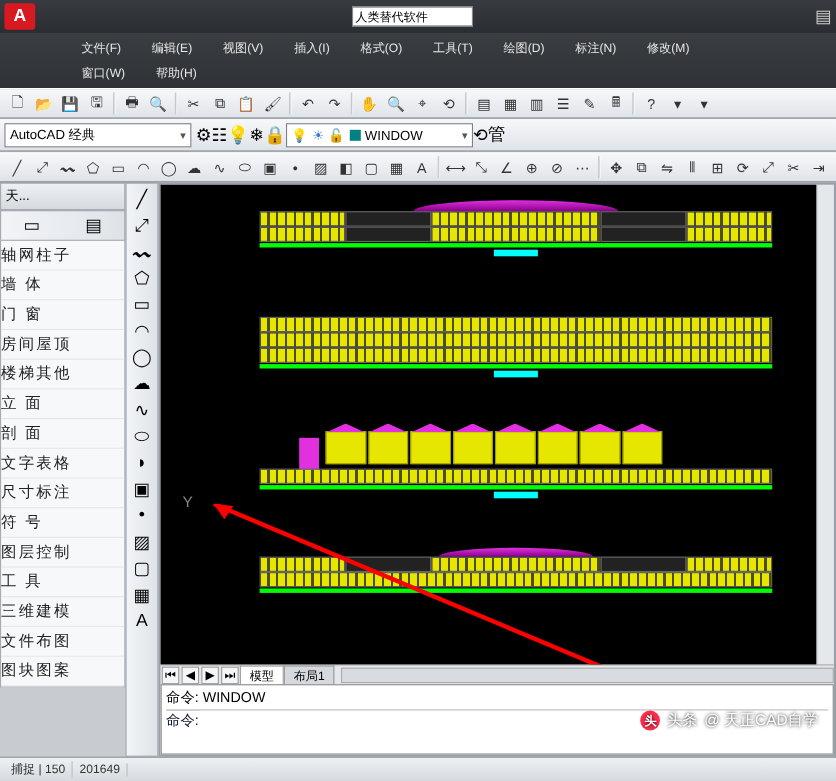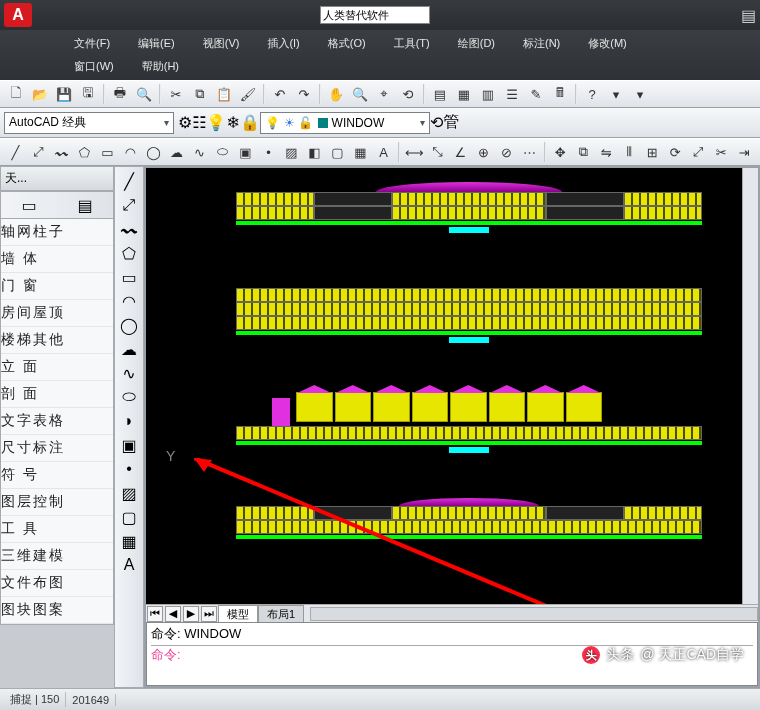--- a/index.html
+++ b/index.html
@@ -68,21 +68,21 @@
 .hscroll { height:18px; background:#e4e7eb; border-top:1px solid #aaa; display:flex; align-items:center; font-size:11px;}
 .hscroll .navbtn { width:16px; height:16px; border:1px solid #999; background:#f4f6f8; display:flex; align-items:center; justify-content:center; cursor:pointer; margin:0 1px;}
 .tab { padding:1px 8px; background:#fff; border:1px solid #999; border-bottom:none; cursor:pointer;}
 .tab.inactive { background:#d5d8dc;}
 .scrolltrack{flex:1;height:14px;background:#d8dbdf;border:1px solid #aaa;margin-left:6px;position:relative;}
 
 
 .cmdpanel { background:#fff; border:1px solid #888; height:64px; font-family:SimSun,monospace; font-size:13px; padding:2px 4px; overflow:hidden;}
 .cmdpanel .line{white-space:nowrap;}
 .cmdinput { display:flex; border-top:1px solid #aaa; margin-top:2px;}
-.cmdinput .lbl{color:#ec4899;}
+.cmdinput .lbl{color:#0f172a;}
 .cmdinput input{flex:1;border:none;outline:none;font-family:inherit;font-size:13px;}
 
 
 .statusbar { height:22px; background:linear-gradient(#eef1f4,#d6dade); border-top:1px solid #aaa; display:flex; align-items:center; font-size:11px; color:#333; padding:0 4px;}
 .statusbar .cell{padding:0 6px; border-right:1px solid #bbb;}
 
 
 .watermark { position:absolute; right:16px; bottom:46px; color:#fff; font-size:14px; display:flex; align-items:center; gap:6px; text-shadow:0 0 3px #000;}
 .watermark .wmicon{width:18px;height:18px;background:#ff2e4d;border-radius:50%;display:flex;align-items:center;justify-content:center;color:#fff;font-size:11px;font-weight:bold;}
 

